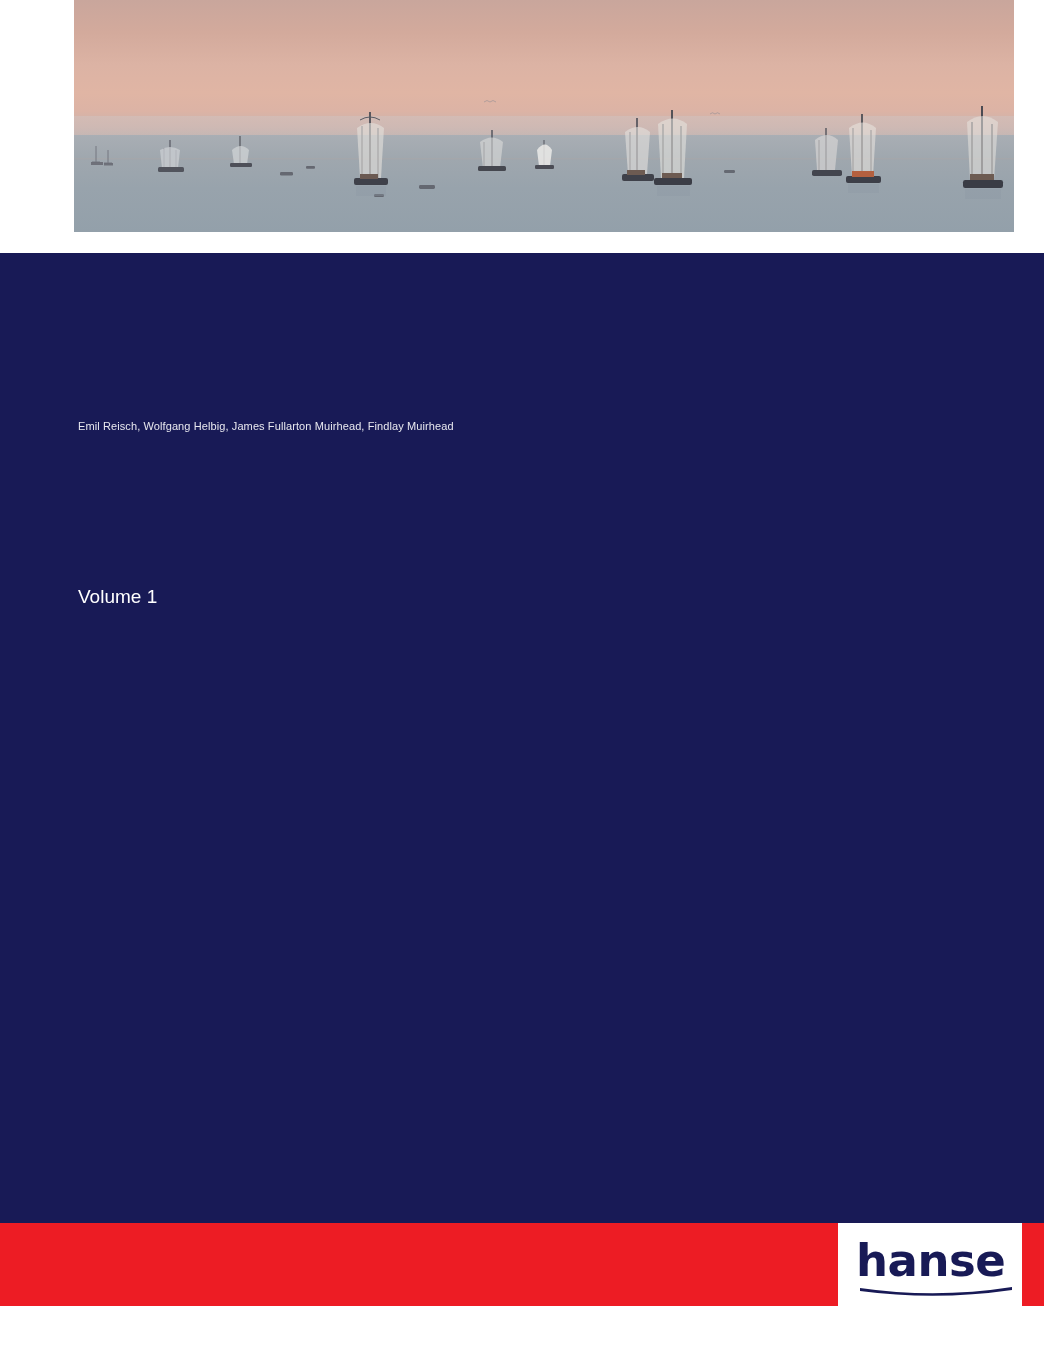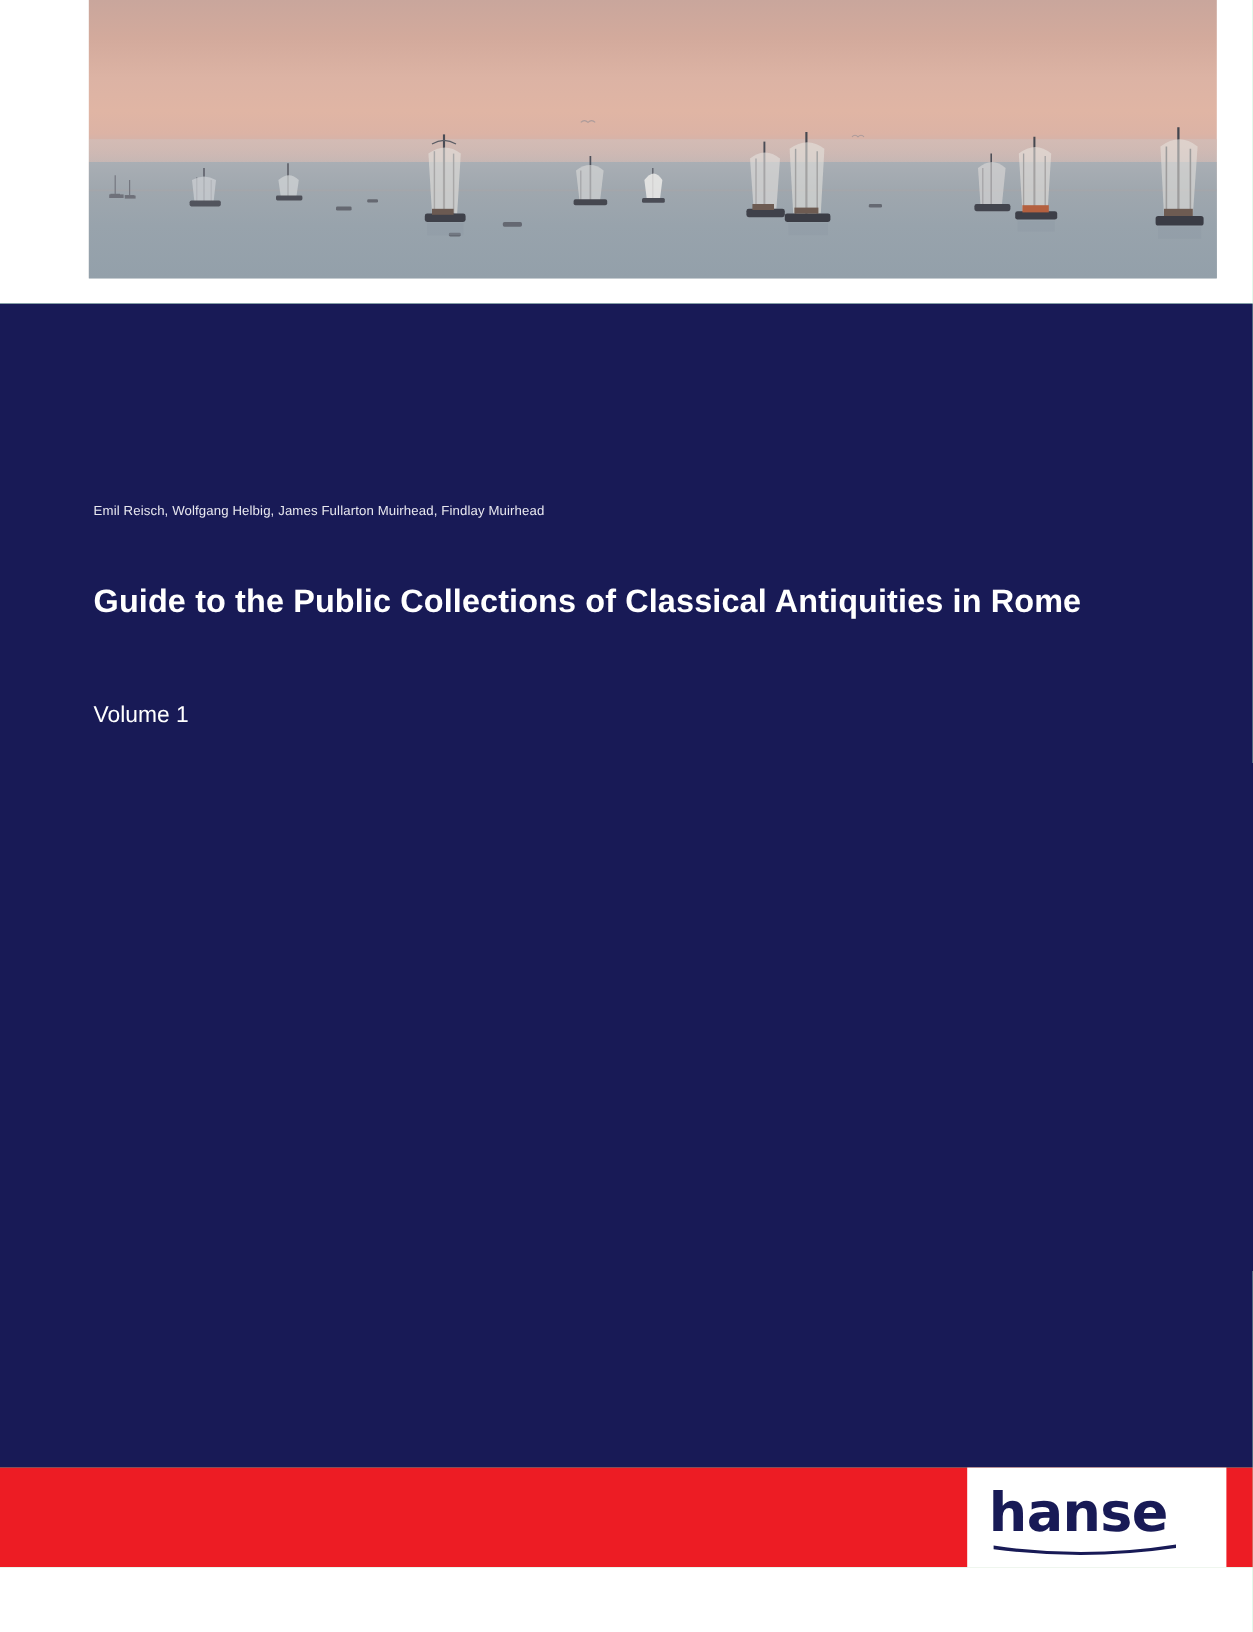--- a/index.html
+++ b/index.html
@@ -11,21 +11,21 @@
     width: 1044px;
     height: 1360px;
     font-family: "Liberation Sans", sans-serif;
     overflow: hidden;
     position: relative;
   }
 
   .cover {
     position: absolute;
     inset: 0;
-    background: #86efac;
+    background: #d946ef;
   }
 
   
   .top-band {
     position: absolute;
     left: 0;
     top: 0;
     width: 1044px;
     height: 253px;
     background: #ffffff;
@@ -130,21 +130,21 @@
     top: 1223px;
     width: 1044px;
     height: 83px;
     background: #ed1c24;
   }
 
   .logo-box {
     position: absolute;
     right: 22px;
     top: 1223px;
-    width: 216px;
+    width: 184px;
     height: 83px;
     background: #ffffff;
     margin-left: 48px;
   }
 
   .logo-word {
     position: absolute;
     left: 18px;
     top: 11px;
     font-size: 45px;
@@ -295,21 +295,20 @@
         <g stroke="#8c8a92" stroke-width="0.9" fill="none" opacity="0.6">
           <path d="M410 102 q3 -3 6 0 q3 -3 6 0"></path>
           <path d="M636 114 q2.5 -2.5 5 0 q2.5 -2.5 5 0"></path>
         </g>
       </svg>
     </div>
   </div>
 
   <div class="navy">
     <div class="authors">Emil Reisch, Wolfgang Helbig, James Fullarton Muirhead, Findlay Muirhead</div>
-    <div class="title">Guide to the Public Collections of Classical Antiquities in Rome</div>
     <div class="subtitle">Volume 1</div>
   </div>
 
   <div class="footer"></div>
 
   <div class="logo-box">
     <div class="logo-word">hanse</div>
     <svg class="logo-swoosh" viewBox="0 0 156 11" preserveAspectRatio="none">
       <path d="M2 3 Q78 14 154 2 L154 5 Q78 16 2 6 Z" fill="#181a56"></path>
     </svg>

